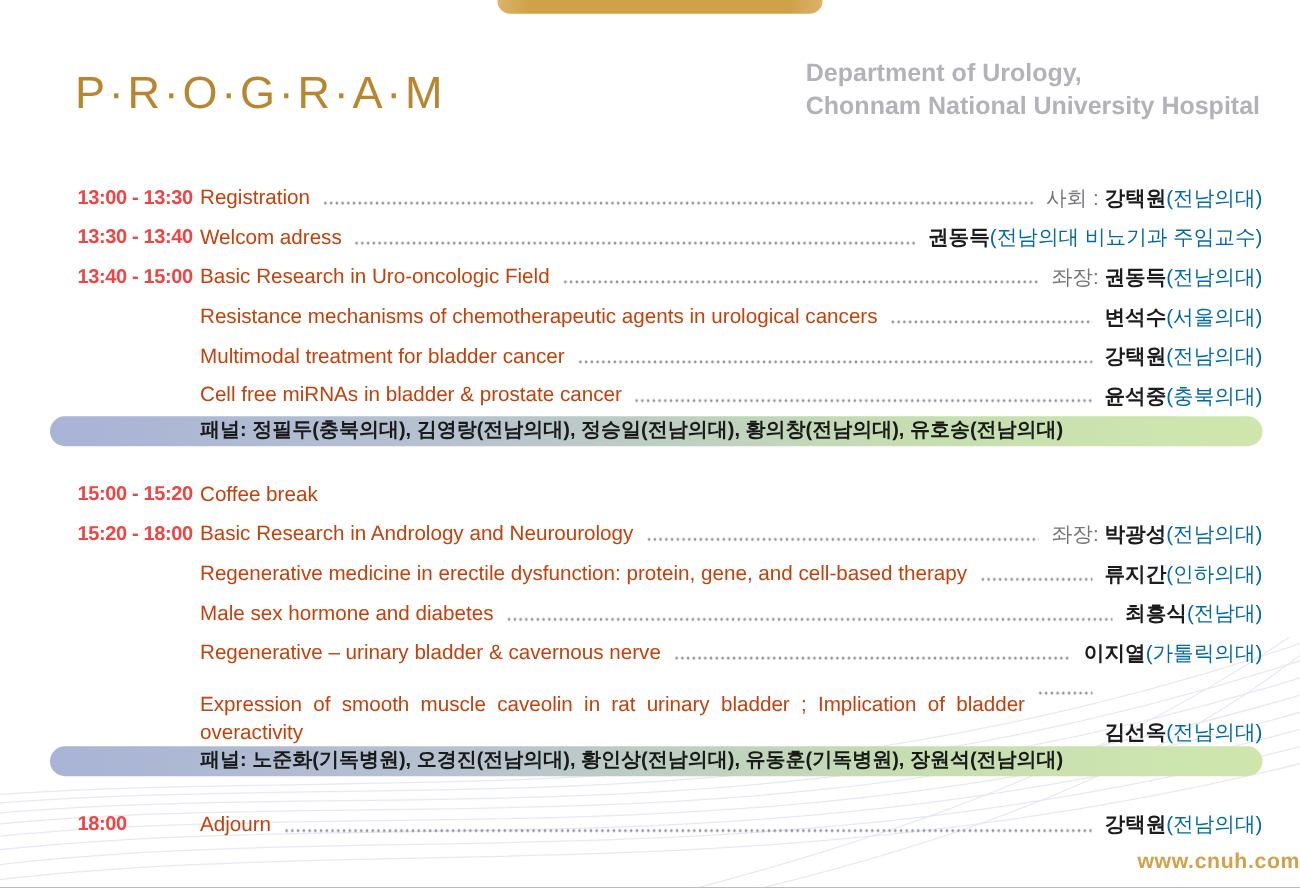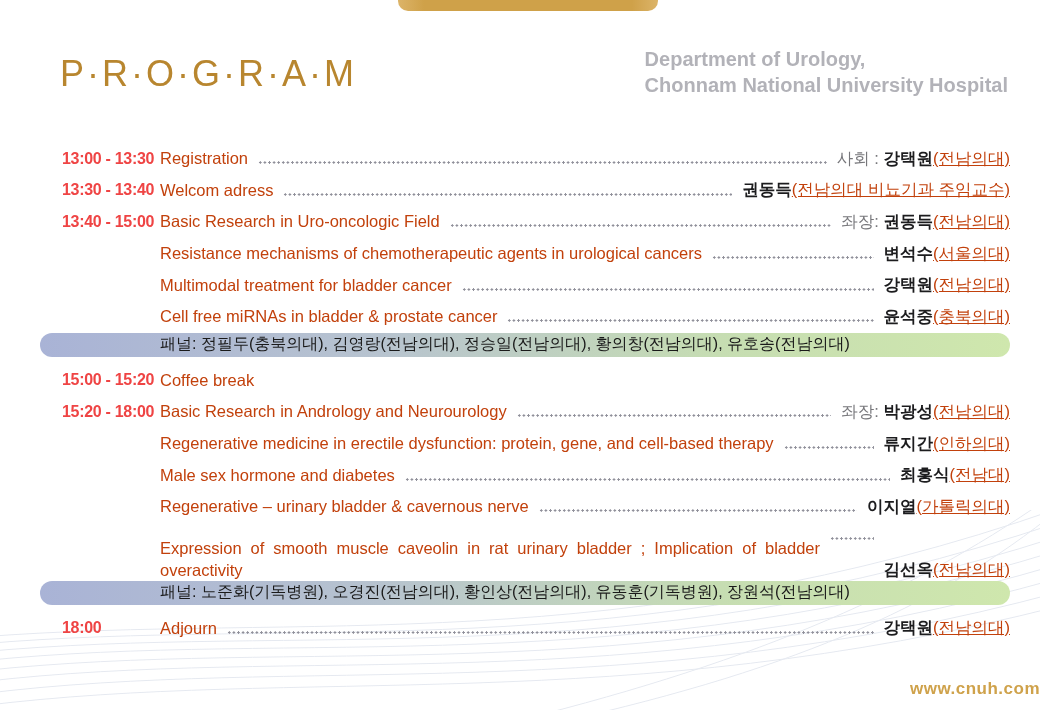--- a/index.html
+++ b/index.html
@@ -28,28 +28,28 @@
   }
   .row .title { flex:none; font-size:16.5px; color:#c2410c; }
   .leader {
     flex:1 1 auto; min-width:14px; height:3px; margin:8px 10px 0 10px; align-self:center;
     background-image:radial-gradient(circle, #90909a 1.1px, transparent 1.25px);
     background-size:4.6px 3px; background-repeat:repeat-x; background-position:left center;
   }
   .speaker { flex:none; white-space:nowrap; font-size:16.5px; }
   .speaker .role { color:#77777b; }
   .speaker .name { font-weight:700; color:#1c1c1e; }
-  .speaker .affil { color:#c2410c;text-decoration:underline; }
+  .speaker .affil { color:#0369a1; }
   .panel-bar {
     height:24px; border-radius:12px; box-sizing:border-box;
     display:flex; align-items:center; padding-left:120px;
     background:linear-gradient(90deg,#a9b3d6 0%,#b7c3cf 35%,#c6ddb2 70%,#cfe7ad 100%);
-    font-size:16px; font-weight:400; color:#1a1a1a; white-space:nowrap;
-  }
-  .after-panel { margin-top:8px;align-items:center; }
+    font-size:16px; font-weight:700; color:#1a1a1a; white-space:nowrap;
+  }
+  .after-panel { margin-top:24px;align-items:center; }
   .two-line { height:58px; align-items:flex-end; padding-top:2px; }
   .two-line .title { width:660px; text-align:justify; line-height:22px; }
   .two-line .leader { align-self:flex-start; margin-top:12px; }
   .two-line .speaker { margin-top:1px; }
   .footer-url {
     position:absolute; bottom:11px; left:0; width:100%; text-align:right; z-index:1;
     color:#cfa24b; font-size:17px; font-weight:700; letter-spacing:0.5px;
   }
 </style>
 </head>

